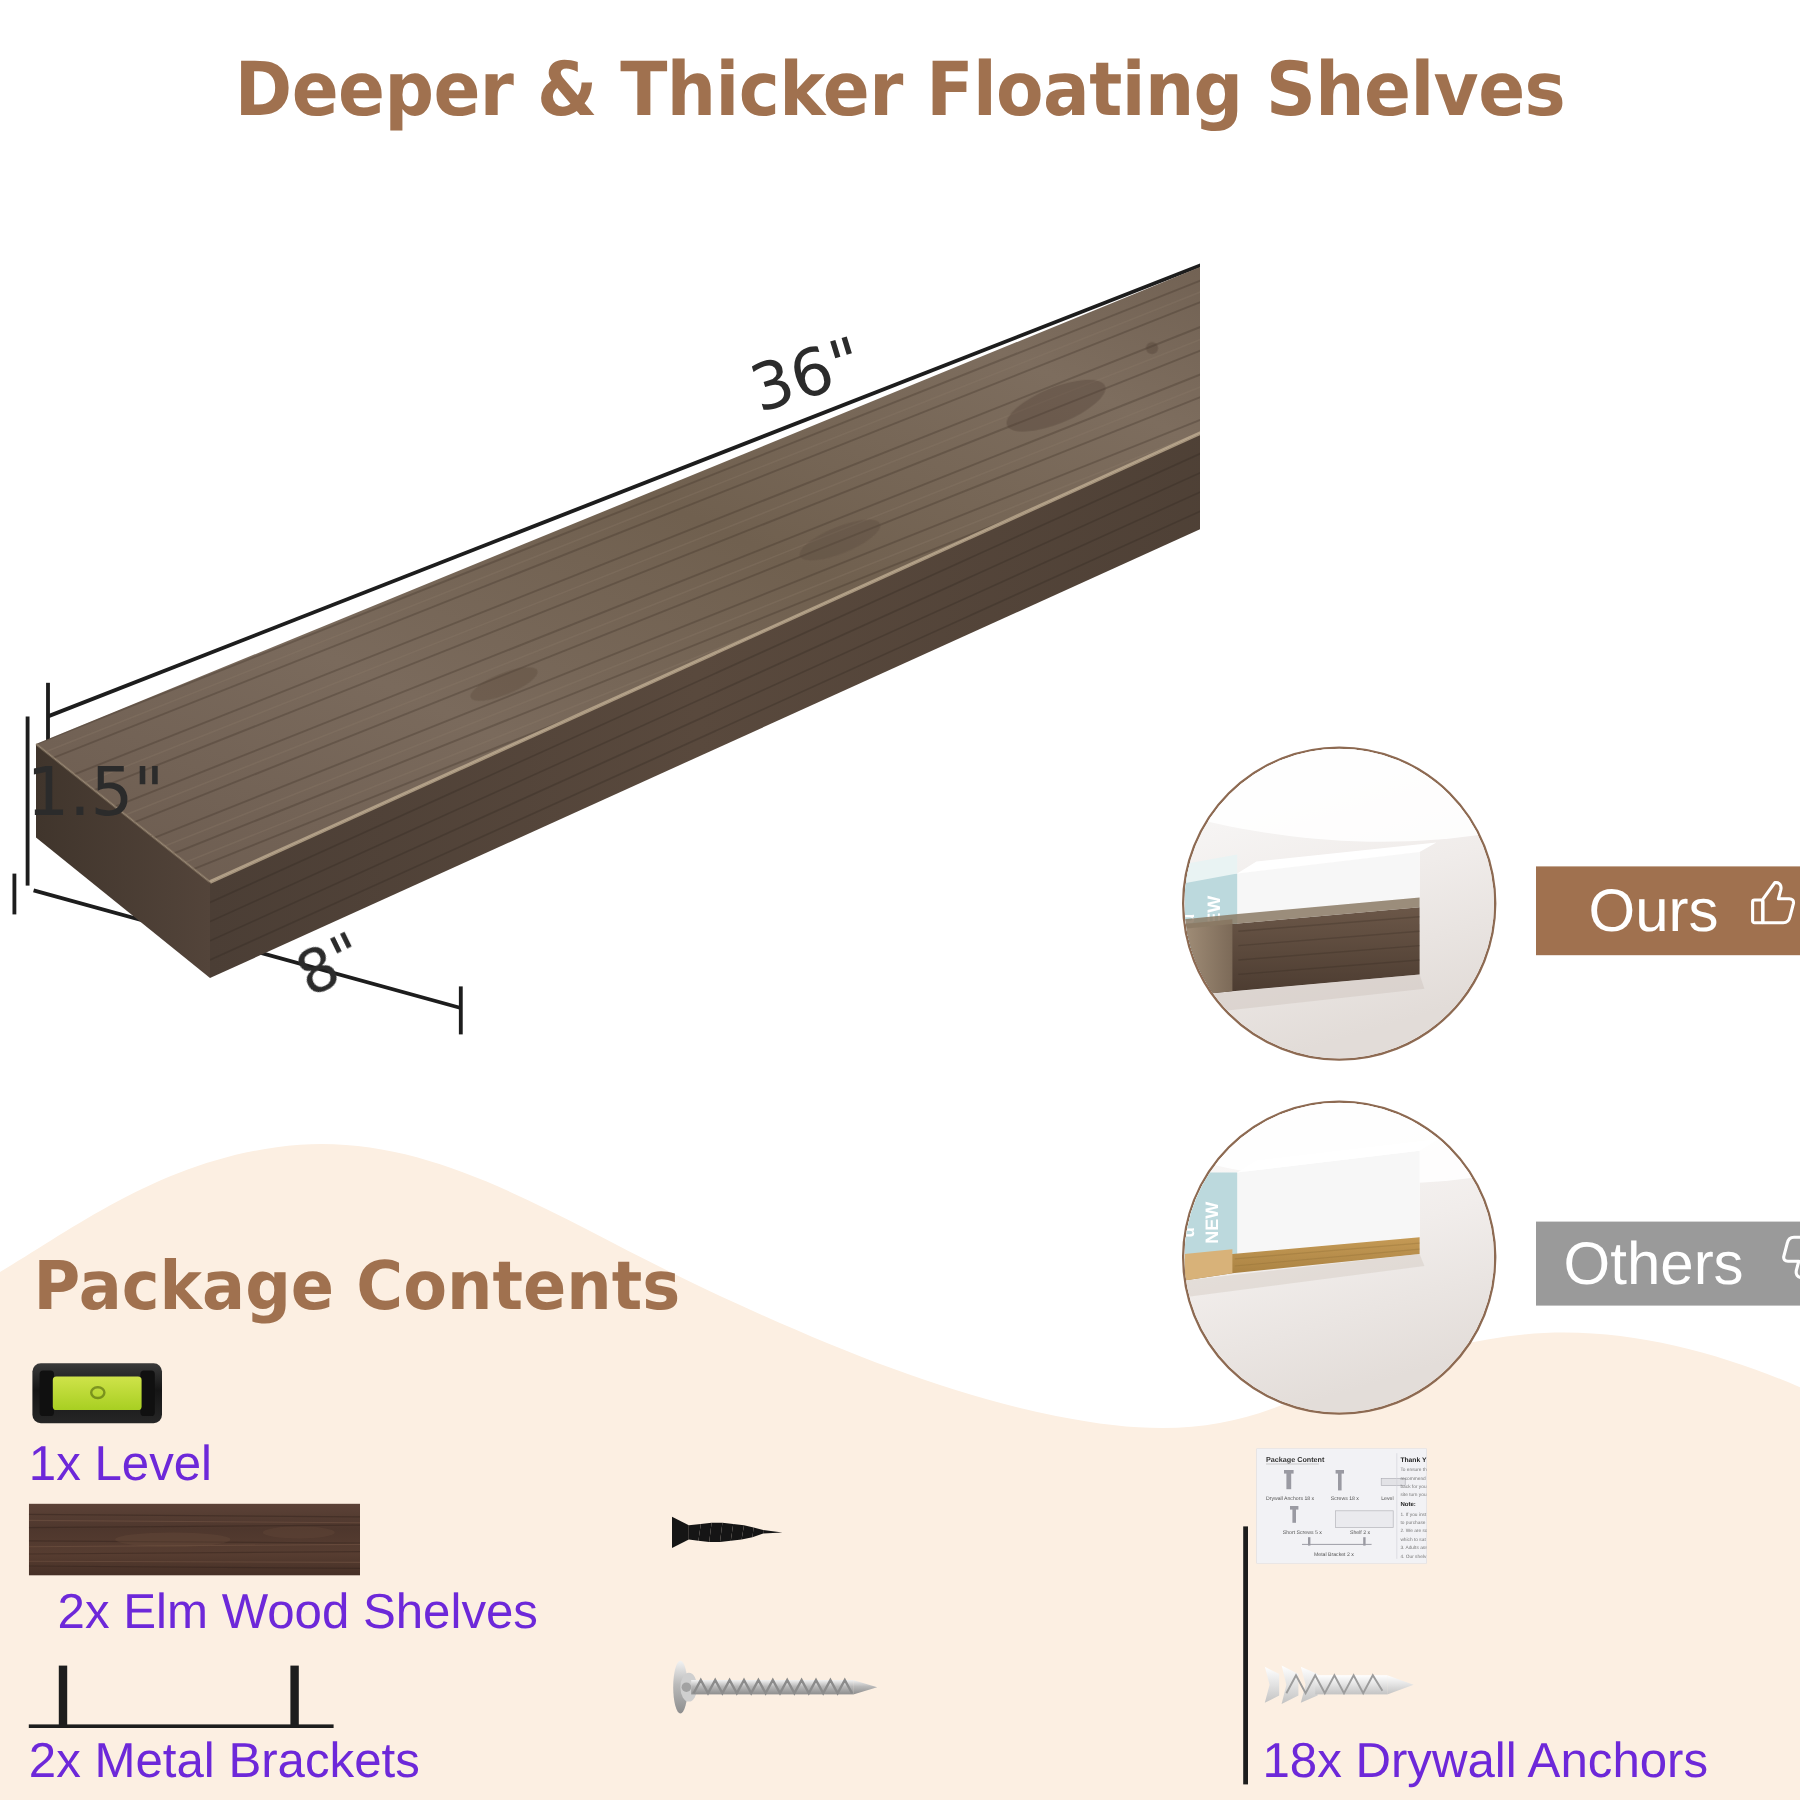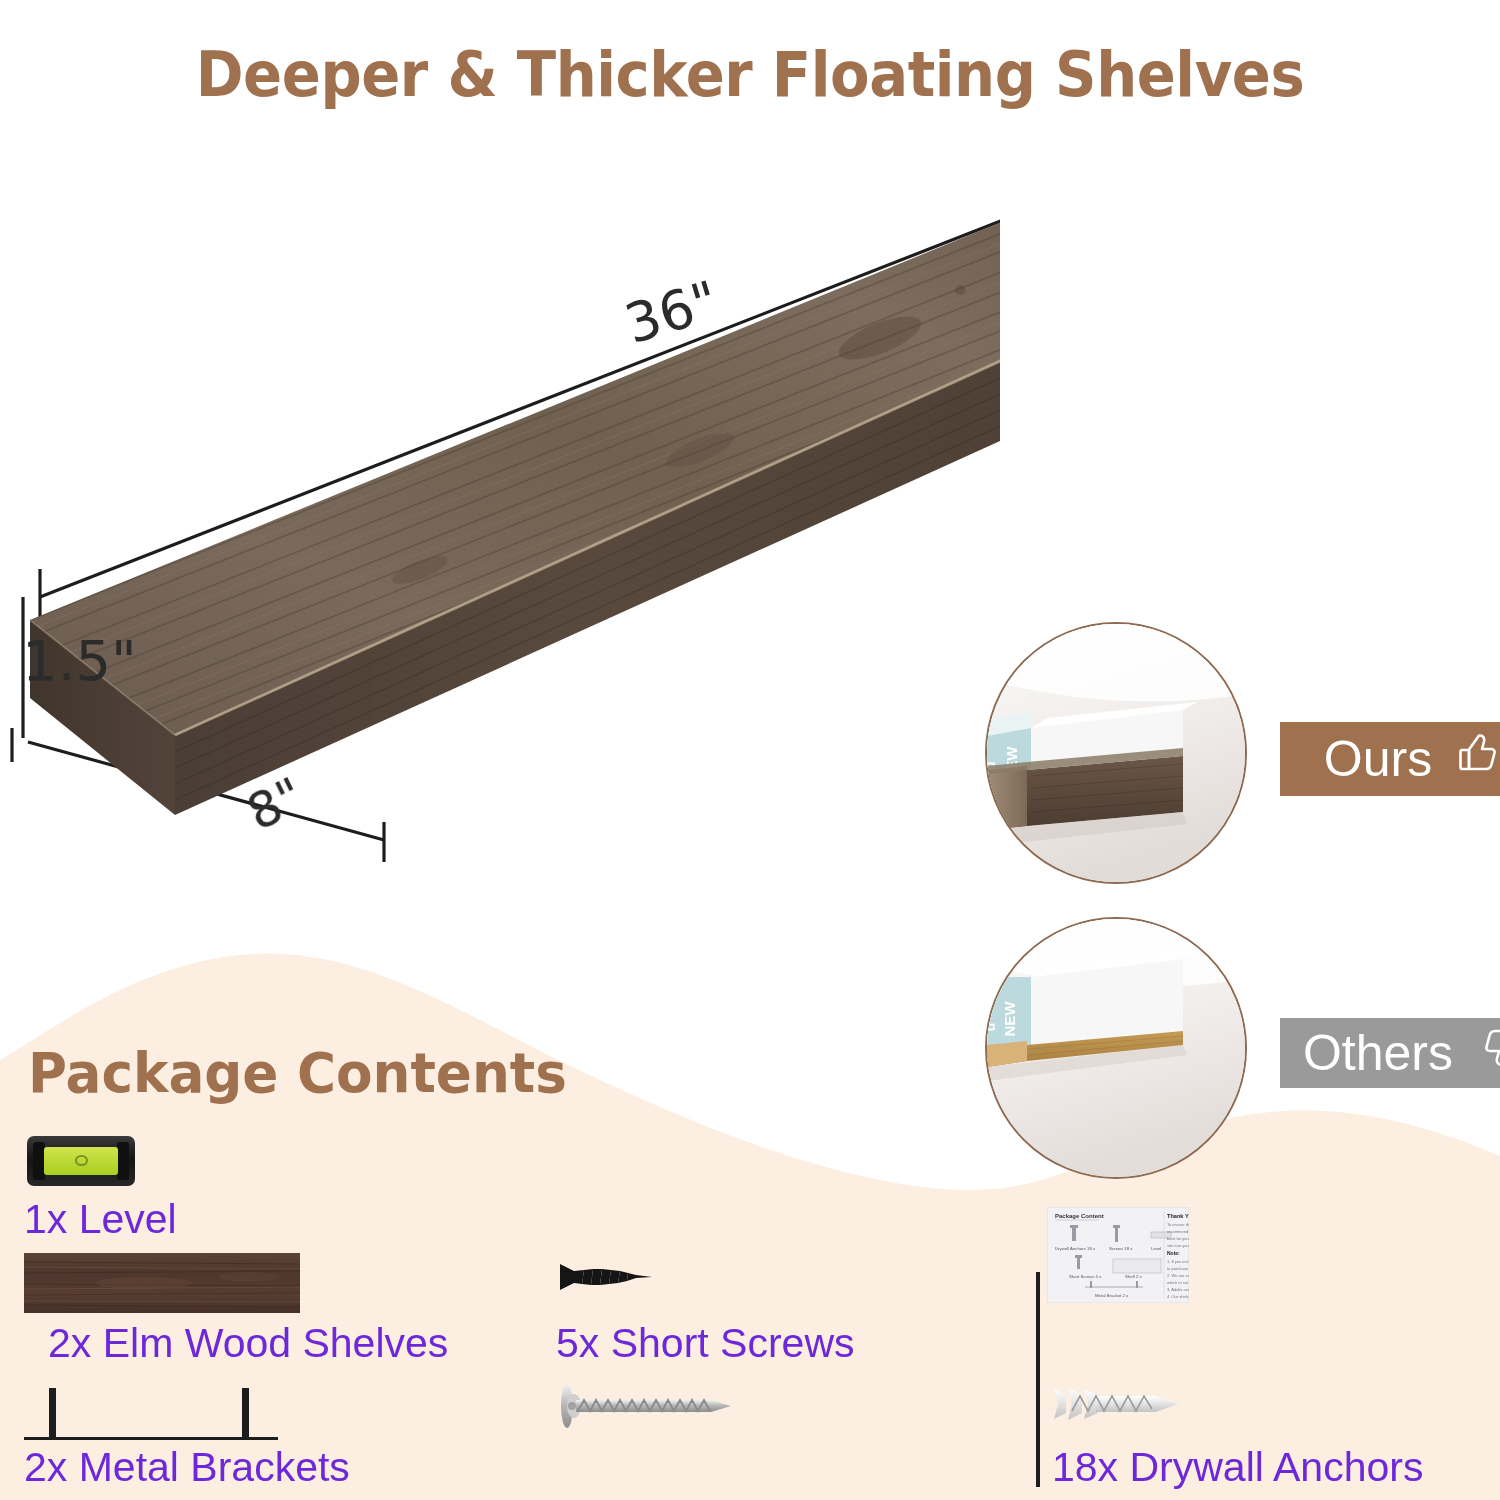--- a/index.html
+++ b/index.html
@@ -404,21 +404,20 @@
       <path d="M16,13 L16,25 L24,26 L26,12 Z" fill="#151515"></path>
       <path d="M26,12 L24,26 L33,27 L35,11 Z" fill="#151515"></path>
       <path d="M35,11 L33,27 L42,27 L44,11 Z" fill="#151515"></path>
       <path d="M44,11 L42,27 L51,26 L53,12 Z" fill="#151515"></path>
       <path d="M53,12 L51,26 L60,25 L62,13 Z" fill="#151515"></path>
       <path d="M62,13 L60,25 L69,23 L70,15 Z" fill="#151515"></path>
       <path d="M70,15 L69,23 L78,20 L78,17 Z" fill="#151515"></path>
       <path d="M78,17 L78,20 L94,19 Z" fill="#151515"></path>
     </svg>
   </div>
-  <div class="pkg-label" style="left:556px; top:1320px;">5x Short Screws</div>
 
   <div class="icon-box" style="left:556px; top:1378px; width:190px; height:56px;">
     <svg width="190" height="56" viewBox="0 0 190 56">
       <defs>
         <linearGradient id="steel" x1="0" y1="0" x2="0" y2="1">
           <stop offset="0%" stop-color="#f2f2f2"></stop>
           <stop offset="45%" stop-color="#b9b9b9"></stop>
           <stop offset="100%" stop-color="#8e8e8e"></stop>
         </linearGradient>
       </defs>

